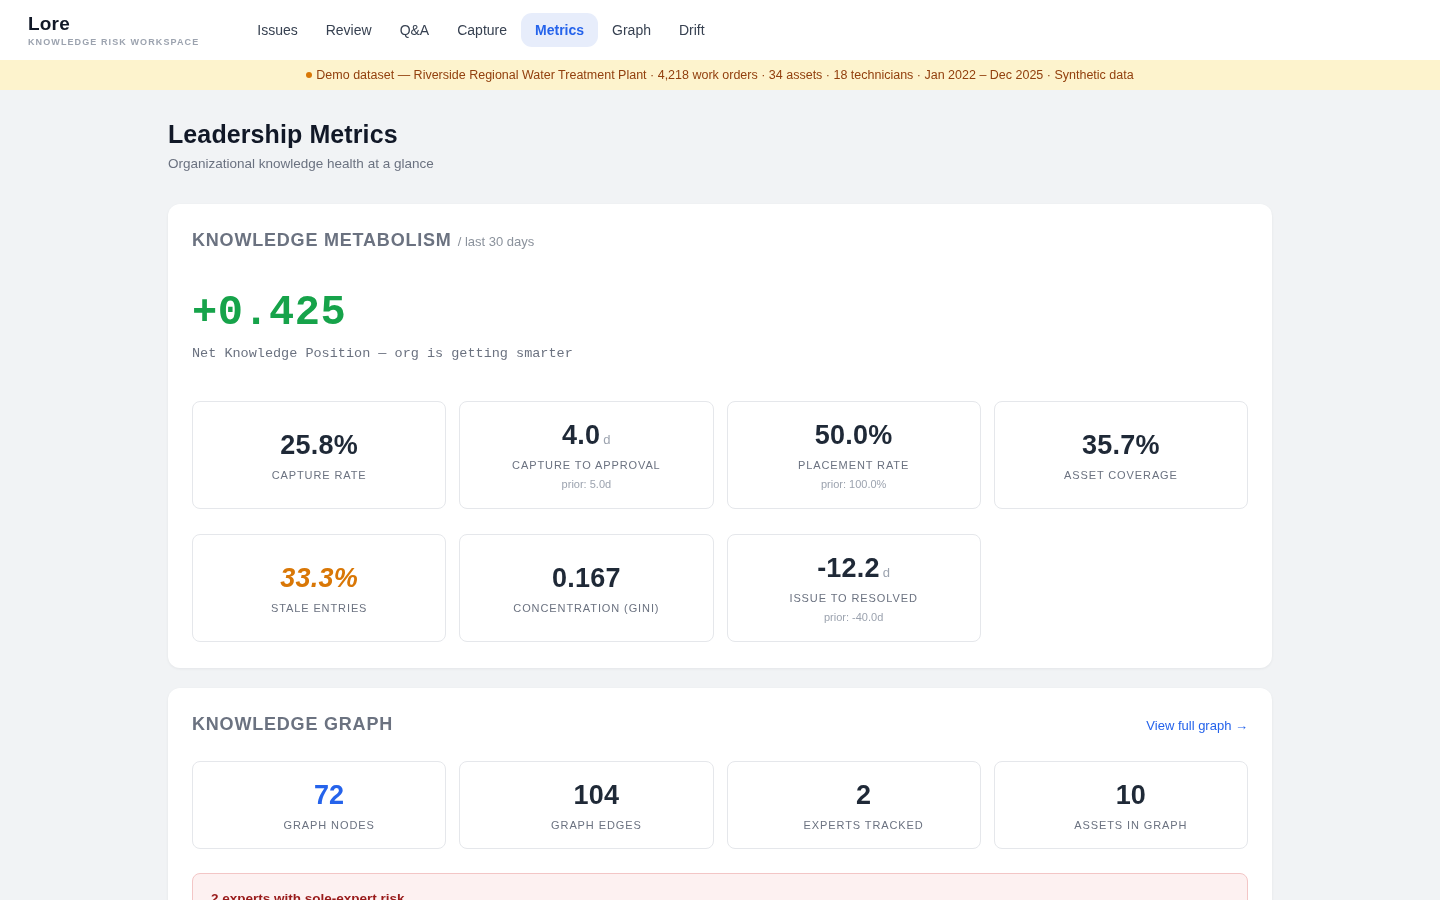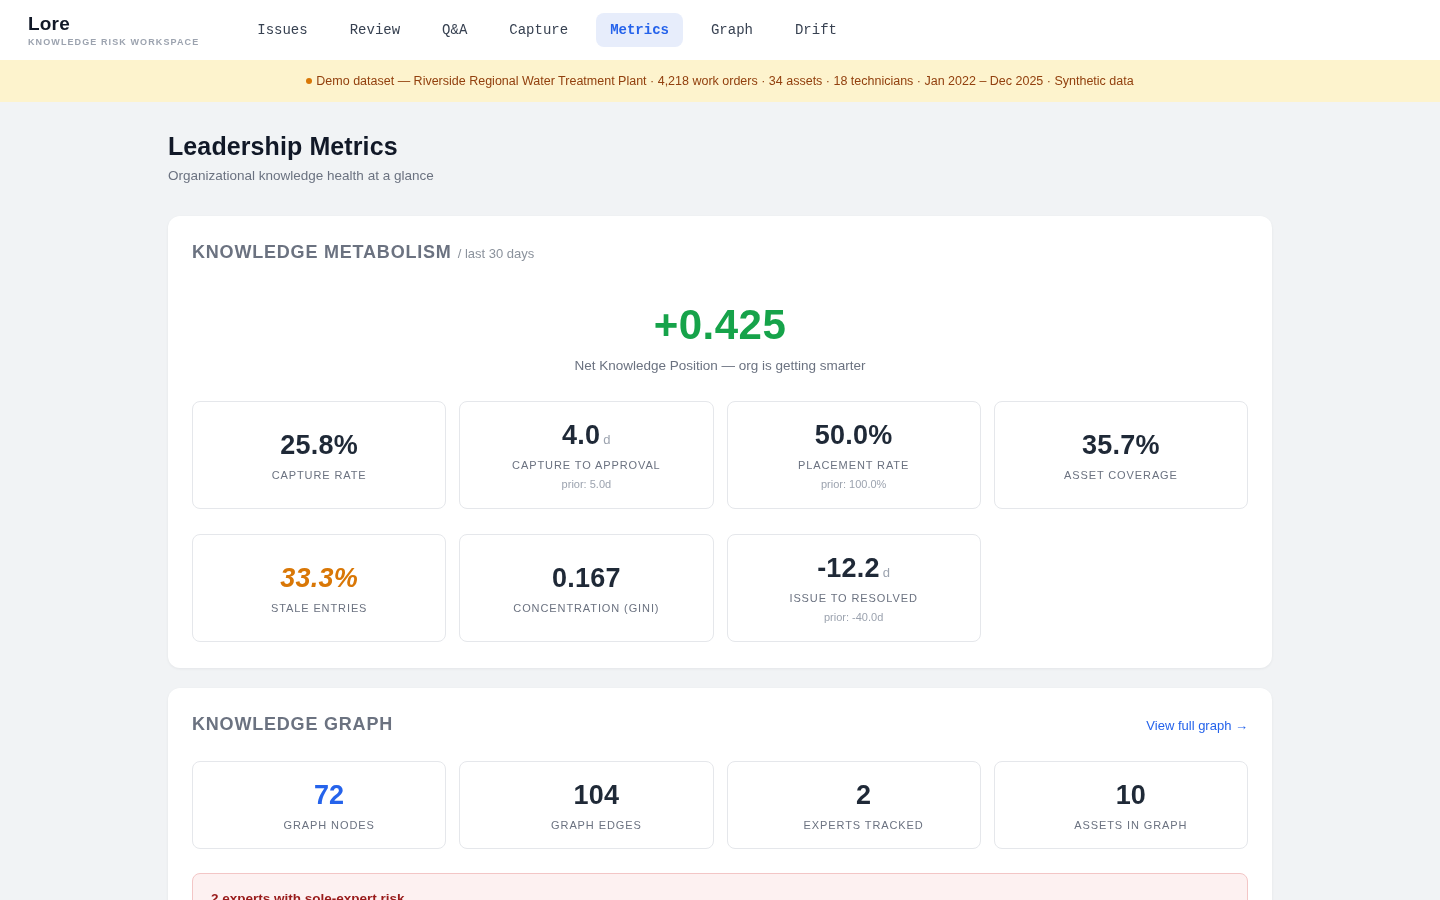--- a/index.html
+++ b/index.html
@@ -4,45 +4,45 @@
 <style>
   * { margin:0; padding:0; box-sizing:border-box; }
   html, body { width:1440px; height:900px; overflow:hidden; background:#f1f3f5;
     font-family:"Liberation Sans", sans-serif; color:#111827; }
 
   
   .topbar { height:60px; background:#ffffff; display:flex; align-items:center; padding:0 28px; }
   .brand { cursor:pointer; margin-right:44px; }
   .brand-name { font-size:19px; font-weight:700; color:#111827; letter-spacing:.2px; }
   .brand-tagline { font-size:9px; font-weight:700; color:#9ca3af; letter-spacing:1.1px; margin-top:2px; }
-  .nav { display:flex; align-items:flex-start; gap:14px;font-family:Liberation Mono, monospace; }
+  .nav { display:flex; align-items:flex-start; gap:0; }
   .nav-item { font-size:14px; color:#374151; padding:9px 14px; border-radius:8px; cursor:pointer; text-decoration:none; }
-  .nav-item.active { color:var(--blue); background:#e7edfb; font-weight:600; }
+  .nav-item.active { color:var(--blue); background:#e7edfb; font-weight:600;border-radius:11px; }
 
   
-  .banner { height:42px; background:var(--banner-bg); display:flex; align-items:center; justify-content:center; gap:4px; }
+  .banner { height:30px; background:var(--banner-bg); display:flex; align-items:center; justify-content:center; gap:4px; }
   .banner-dot { width:6px; height:6px; border-radius:50%; background:var(--amber); display:inline-block; }
   .banner-text { font-size:12.5px; color:var(--banner-text); }
 
   
   .container { width:1104px; margin:0 auto; padding-top:30px; }
   .page-title { font-size:25px; font-weight:700; color:#111827; letter-spacing:.1px; }
   .page-subtitle { font-size:13.5px; color:#6b7280; margin-top:7px; }
 
   .card { background:#ffffff; border-radius:12px; box-shadow:0 1px 3px rgba(16,24,40,.06);
     padding:26px 24px; margin-top:33px; }
   .card + .card { margin-top:20px; }
   .card-heading { display:flex; align-items:baseline; justify-content:space-between; }
   .card-title-group { display:flex; align-items:baseline; gap:6px; }
   .card-title { font-size:18px; font-weight:700; color:#6b7280; letter-spacing:.8px; }
   .card-period { font-size:13px; color:#8b929c; }
   .card-link { font-size:13px; color:var(--blue); text-decoration:none; cursor:pointer; }
 
   
-  .net { text-align:center; margin-top:38px; margin-bottom:28px; }
+  .net { margin-top:38px; margin-bottom:40px;font-family:Liberation Mono, monospace; }
   .net-value { font-size:42px; font-weight:700; color:var(--green); letter-spacing:.5px; }
   .net-caption { font-size:13.5px; color:#6b7280; margin-top:9px; }
 
   
   .tiles { display:grid; grid-template-columns:repeat(4,1fr); gap:25px 13px; }
   .tile { border:1px solid #e5e7eb; border-radius:8px; min-height:108px;
     display:flex; flex-direction:column; align-items:center; justify-content:center;
     padding:12px; text-align:center; background:#fff; }
   .tile-sm { min-height:88px;padding-left:32px; }
   .tile-value { font-size:27px; font-weight:700; color:#1f2937; letter-spacing:.2px; }

